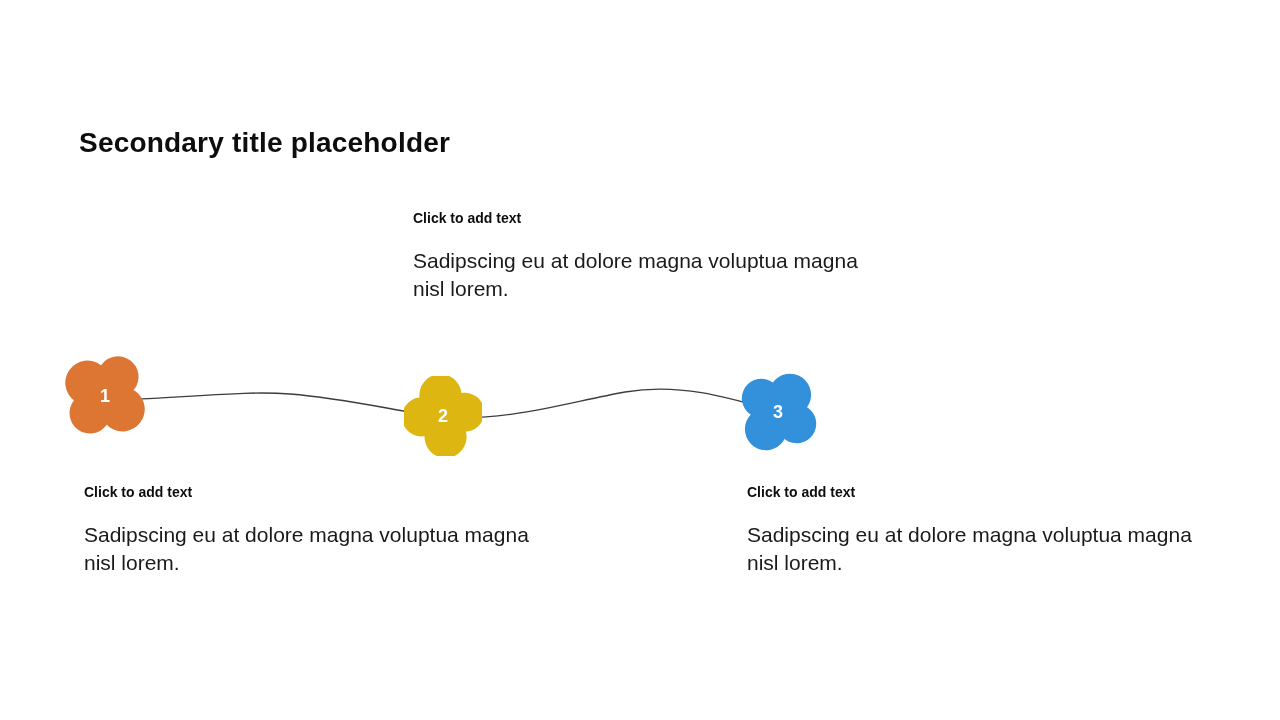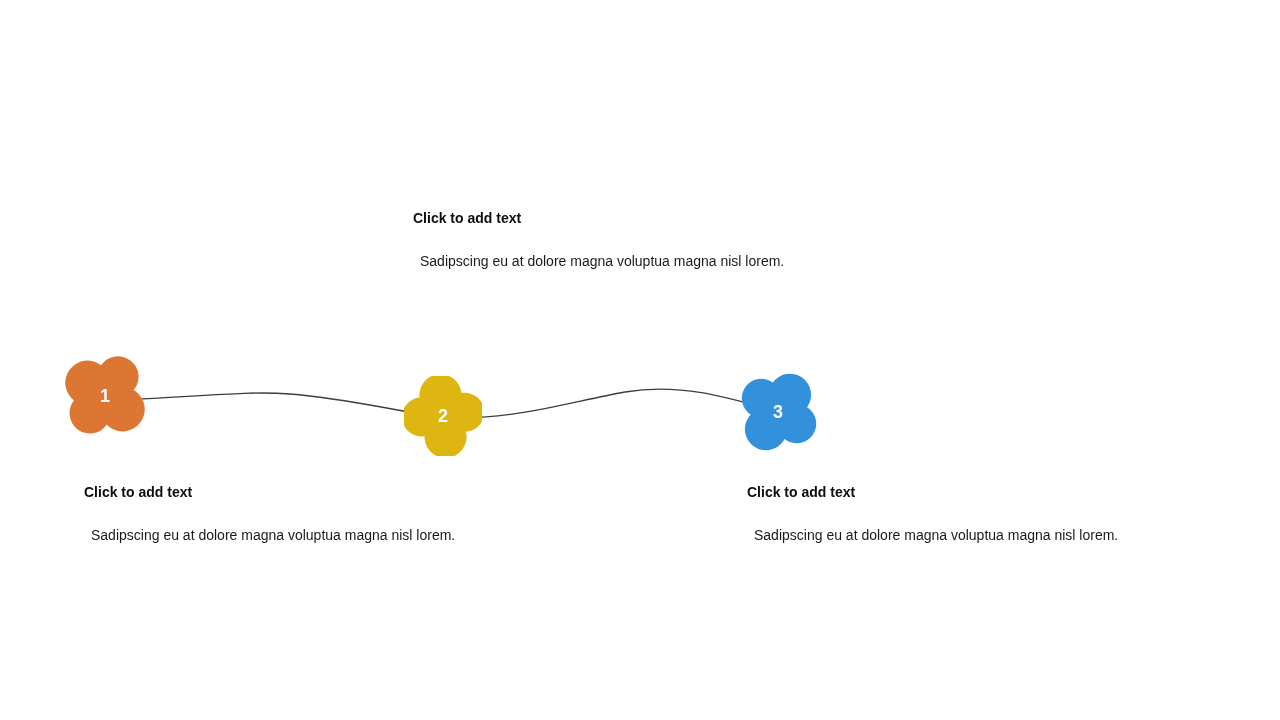--- a/index.html
+++ b/index.html
@@ -66,34 +66,35 @@
     z-index: 2;
   }
   .text-block .block-heading {
     font-size: 14px;
     font-weight: bold;
     color: #0d0d0d;
     margin: 0 0 19px 0;
     line-height: 1.25;
   }
   .text-block .block-body {
-    font-size: 14px;
+    font-size: 21px;
     color: #1a1a1a;
-    margin: 7px;
+    margin: 0;
     line-height: 28px;
   }
   .text-block-middle { left: 413px; top: 210px; }
   .text-block-left   { left: 84px;  top: 484px; }
   .text-block-right  { left: 747px; top: 484px; }
 </style>
 </head>
 <body>
 
 <div class="slide">
 
+  <div class="slide-title">Secondary title placeholder</div>
 
   <svg class="connector-svg" viewBox="0 0 1280 720" xmlns="http://www.w3.org/2000/svg">
     <path d="M 105 400
              C 180 399, 240 390, 290 394
              C 350 399, 400 412, 443 417
              C 505 422, 565 403, 625 392
              C 678 383, 725 396, 778 412" fill="none" stroke-width="1.3" stroke="#3d3d3d"></path>
   </svg>
 
   <div class="blob blob-1">

